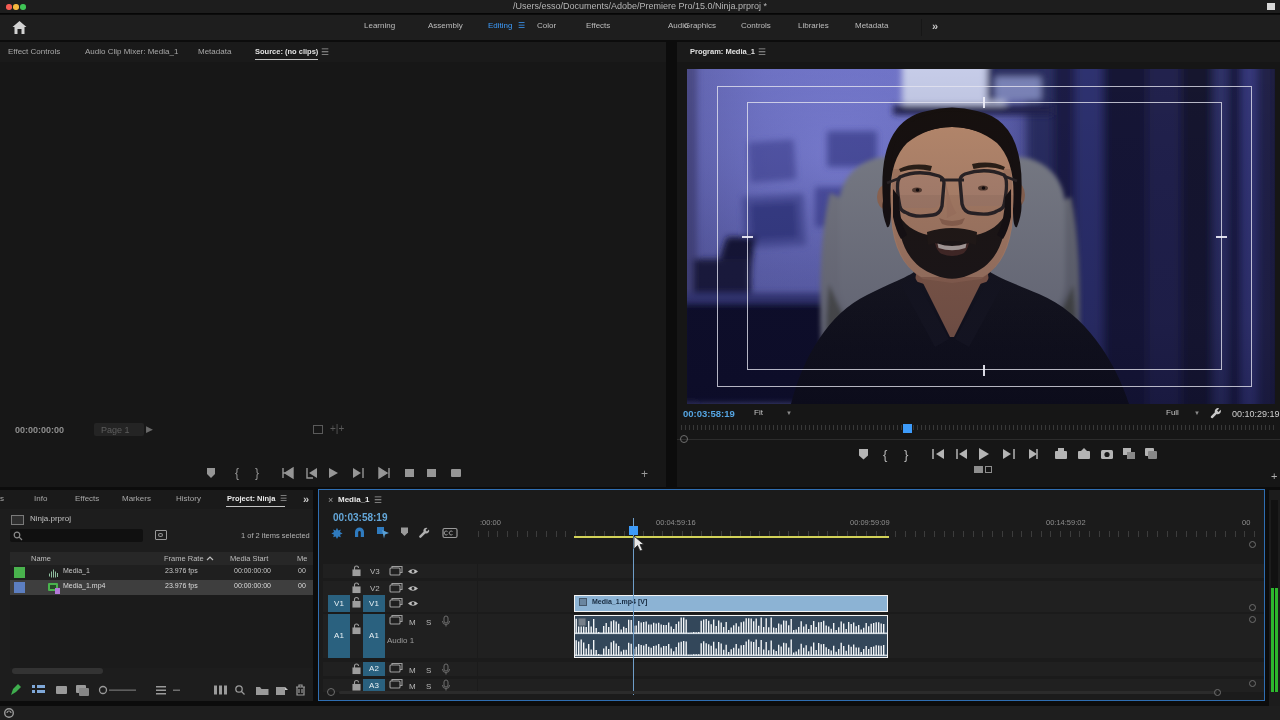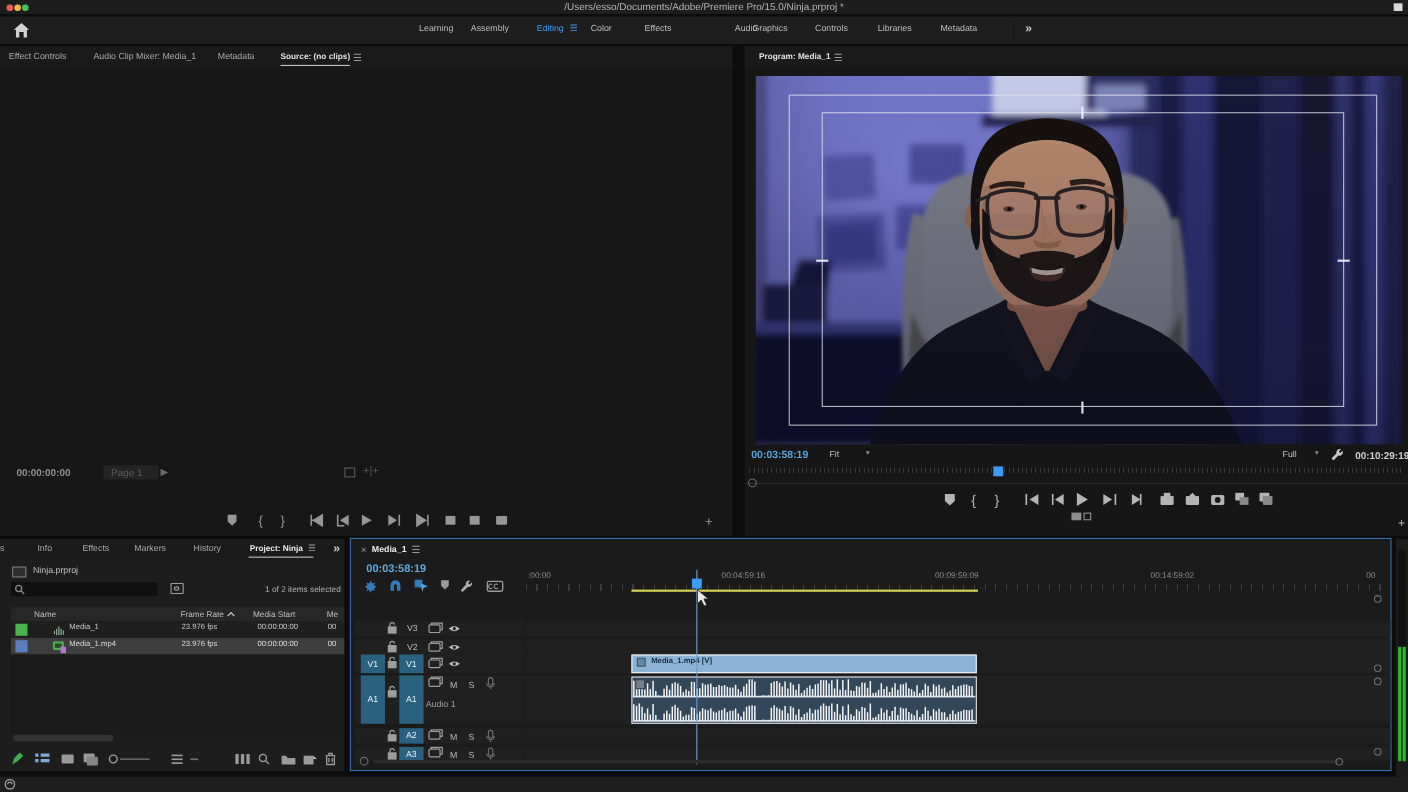--- a/index.html
+++ b/index.html
@@ -16,21 +16,21 @@
   <div class="abs" style="left:13px;top:4px;width:5.5px;height:5.5px;border-radius:50%;background:#f6b73e;"></div>
   <div class="abs" style="left:20px;top:4px;width:5.5px;height:5.5px;border-radius:50%;background:#3fc455;"></div>
   <div class="tx" style="left:513px;top:1px;font-size:9px;color:#b5b5b5;">/Users/esso/Documents/Adobe/Premiere Pro/15.0/Ninja.prproj *</div>
   <div class="abs" style="left:1267px;top:3px;width:8px;height:7px;background:#d8d8d8;"></div>
 </div>
 
 <div class="abs" style="left:0;top:15px;width:1280px;height:25px;background:#1e1e1e;">
   <svg class="abs" style="left:11px;top:4px;" width="17" height="17" viewBox="0 0 17 17">
       <path d="M8.5 2 L15.5 8 13.5 8 13.5 15 10.5 15 10.5 10 6.5 10 6.5 15 3.5 15 3.5 8 1.5 8 Z" fill="#d2d2d2"></path>
     </svg>
-  <div class="tx" style="left:367px;top:6px;font-size:8px;color:#bdbdbd;padding-left:14px;">Learning</div>
+  <div class="tx" style="left:350px;top:6px;font-size:8px;color:#bdbdbd;padding-left:14px;">Learning</div>
   <div class="tx" style="left:428px;top:6px;font-size:8px;color:#bdbdbd;text-align:center;">Assembly</div>
   <div class="tx" style="left:488px;top:6px;font-size:8px;color:#3d9bfa;">Editing</div>
   <div class="tx" style="left:518px;top:6px;font-size:8px;color:#3d9bfa;">☰</div>
   <div class="tx" style="left:537px;top:6px;font-size:8px;color:#bdbdbd;">Color</div>
   <div class="tx" style="left:586px;top:6px;font-size:8px;color:#bdbdbd;">Effects</div>
   <div class="tx" style="left:636px;top:6px;font-size:8px;color:#bdbdbd;margin-left:32px;">Audio</div>
   <div class="tx" style="left:684px;top:6px;font-size:8px;color:#bdbdbd;">Graphics</div>
   <div class="tx" style="left:741px;top:6px;font-size:8px;color:#bdbdbd;">Controls</div>
   <div class="tx" style="left:798px;top:6px;font-size:8px;color:#bdbdbd;">Libraries</div>
   <div class="tx" style="left:855px;top:6px;font-size:8px;color:#bdbdbd;">Metadata</div>
@@ -194,21 +194,21 @@
   <div class="abs" style="left:539px;top:194px;width:11px;height:1.5px;background:rgba(240,240,250,0.9);"></div>
 
   <div class="tx" style="left:6px;top:366px;font-size:9.5px;font-weight:bold;color:#55a5e2;">00:03:58:19</div>
   <div class="tx" style="left:77px;top:366px;font-size:8px;color:#c2c2c2;">Fit</div>
   <div class="tx" style="left:109px;top:368px;font-size:6px;color:#8a8a8a;">▼</div>
   <div class="tx" style="left:489px;top:366px;font-size:8px;color:#c2c2c2;">Full</div>
   <div class="tx" style="left:517px;top:368px;font-size:6px;color:#8a8a8a;">▼</div>
   <svg class="abs" style="left:532px;top:365px;" width="12" height="12" viewBox="0 0 12 12">
       <path d="M10.2 2.4 a3.2 3.2 0 0 0 -4.3 3.9 L2 10.2 a1.3 1.3 0 0 0 1.8 1.8 l3.9 -3.9 a3.2 3.2 0 0 0 3.9 -4.3 L9.5 5.9 8.1 4.5 Z" fill="#c8c8c8" transform="translate(0,-1)"></path>
     </svg>
-  <div class="tx" style="left:555px;top:367px;font-size:9px;font-weight:bold;color:#cfcfcf;">00:10:29:19</div>
+  <div class="tx" style="left:555px;top:367px;font-size:9px;font-weight:normal;color:#cfcfcf;">00:10:29:19</div>
 
   <div class="abs" style="left:4px;top:383px;width:595px;height:5px;background:repeating-linear-gradient(90deg,#383838 0 1px,transparent 1px 4px);"></div>
   <div class="abs" style="left:226px;top:382px;width:9px;height:9px;background:#3d9bfa;"></div>
   <div class="abs" style="left:0;top:397px;width:603px;height:1px;background:#2c2c2c;"></div>
   <div class="abs" style="left:3px;top:393px;width:8px;height:8px;border:1.3px solid #6e6e6e;border-radius:50%;"></div>
 
   <svg class="abs" style="left:180px;top:404px;" width="300" height="16" viewBox="0 0 300 16">
     <g fill="#b4b4b4" stroke="none">
       <path d="M2 3 h9 v6.5 l-4.5 4 -4.5 -4 z"></path>
       <text x="26" y="13" font-size="13" fill="#b4b4b4" font-family="Liberation Sans">{</text>

